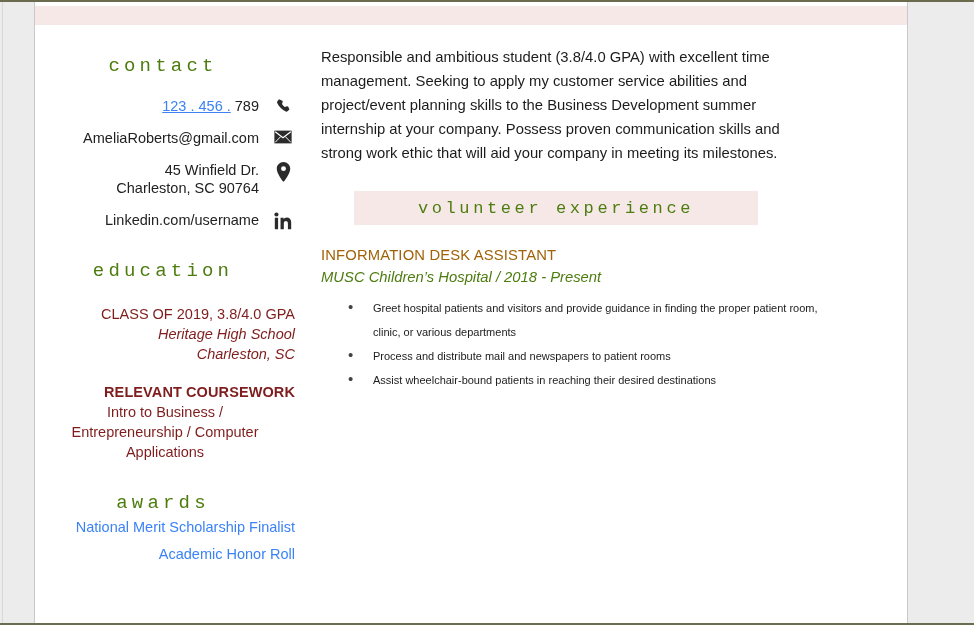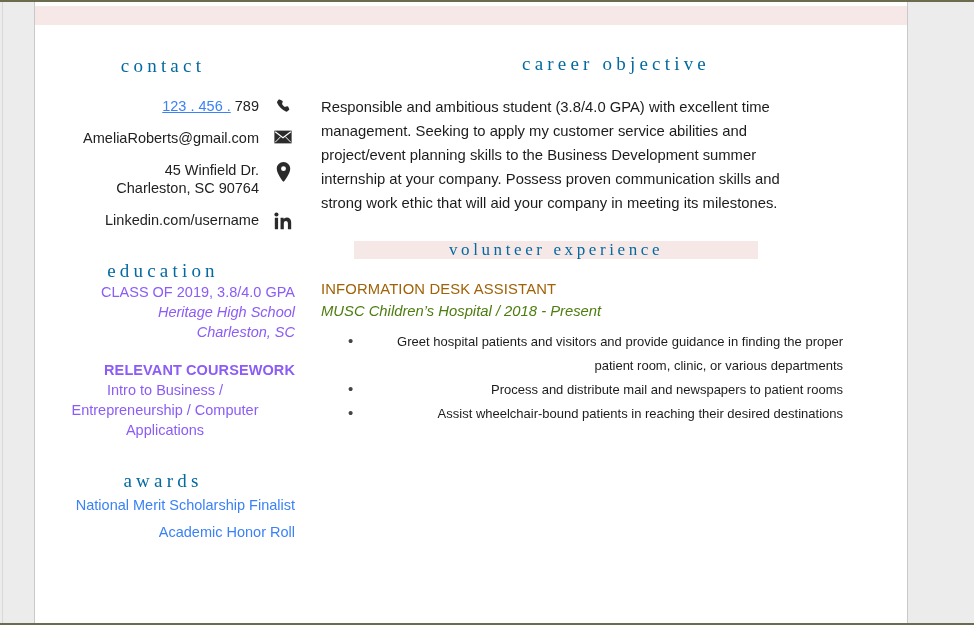--- a/index.html
+++ b/index.html
@@ -82,25 +82,25 @@
   
   .col-left {
     width: 268px;
     flex: 0 0 268px;
     padding: 0 8px 0 0;
     box-sizing: border-box;
     text-align: right;
   }
 
   .sec-title {
-    font-family: Liberation Serif, serif;
+    font-family: Liberation Mono, monospace;
     font-size: 19px;
     font-weight: 300;
     letter-spacing: 4.2px;
-    color: #0369a1;
+    color: #4d7c0f;
     text-align: center;
     margin: 0;
     white-space: nowrap;
   }
   .sec-title-left { margin: 30px 0 0 0; padding-right: 4px; }
 
   .contact-list {
     margin: 20px 0 0 0;
     padding: 0;
     list-style: none;
@@ -128,23 +128,23 @@
     color: #2b2b2b;
   }
   .contact-icon svg { display: block; }
 
   .link-blue {
     color: #3b82f6;
     text-decoration: underline;
   }
 
   .edu-block {
-    margin-top: 0;
+    margin-top: 22px;
     font-size: 14.5px;
-    color: #8b5cf6;
+    color: #7f1d1d;
     line-height: 20px;
   }
   .edu-line { display: block; }
   .edu-italic { font-style: italic; }
   .edu-strong {
     font-weight: bold;
     display: block;
     margin-top: 18px;
     letter-spacing: 0.1px;
   }
@@ -175,21 +175,21 @@
     margin: 20px 0 8px 0;
     font-size: 14.8px;
     line-height: 24px;
     color: #1c1c1c;
     max-width: 492px;
   }
 
   .band-heading {
     margin: 26px 0 0 33px;
     background: #f5e8e6;
-    height: 18px;
+    height: 34px;
     width: 404px;
     display: flex;
     align-items: center;
     justify-content: center;
   }
   .band-heading .sec-title {
     font-size: 17px;
     letter-spacing: 3.6px;
     text-align: center;
   }
@@ -207,26 +207,25 @@
     color: #4d7c0f;
     line-height: 22px;
   }
   .job-bullets {
     margin: 8px 0 0 0;
     padding: 0 0 0 27px;
     list-style: none;
   }
   .job-bullets li {
     position: relative;
-    font-size: 13px;
+    font-size: 11px;
     line-height: 24px;
     color: #1c1c1c;
     padding-left: 25px;
     max-width: 470px;
-    text-align: right;
   }
   .job-bullets li::before {
     content: "\2022";
     position: absolute;
     left: 0;
     top: -1px;
     font-size: 15px;
     color: #444444;
   }
   .job-clipped { margin-top: 14px; }
@@ -319,21 +318,20 @@
       <h2 class="sec-title sec-title-left">awards</h2>
 
       <div class="awards-block">
         <span class="award-line">National Merit Scholarship Finalist</span>
         <span class="award-line">Academic Honor Roll</span>
       </div>
     </div>
 
     <div class="col-right">
 
-      <h2 class="sec-title sec-title-right">career objective</h2>
 
       <p class="objective-text">Responsible and ambitious student (3.8/4.0 GPA) with excellent time management. Seeking to apply my customer service abilities and project/event planning skills to the Business Development summer internship at your company. Possess proven communication skills and strong work ethic that will aid your company in meeting its milestones.</p>
 
       <div class="band-heading">
         <span class="sec-title">volunteer experience</span>
       </div>
 
       <div class="job">
         <div class="job-title">INFORMATION DESK ASSISTANT</div>
         <div class="job-meta">MUSC Children’s Hospital / 2018 - Present</div>

